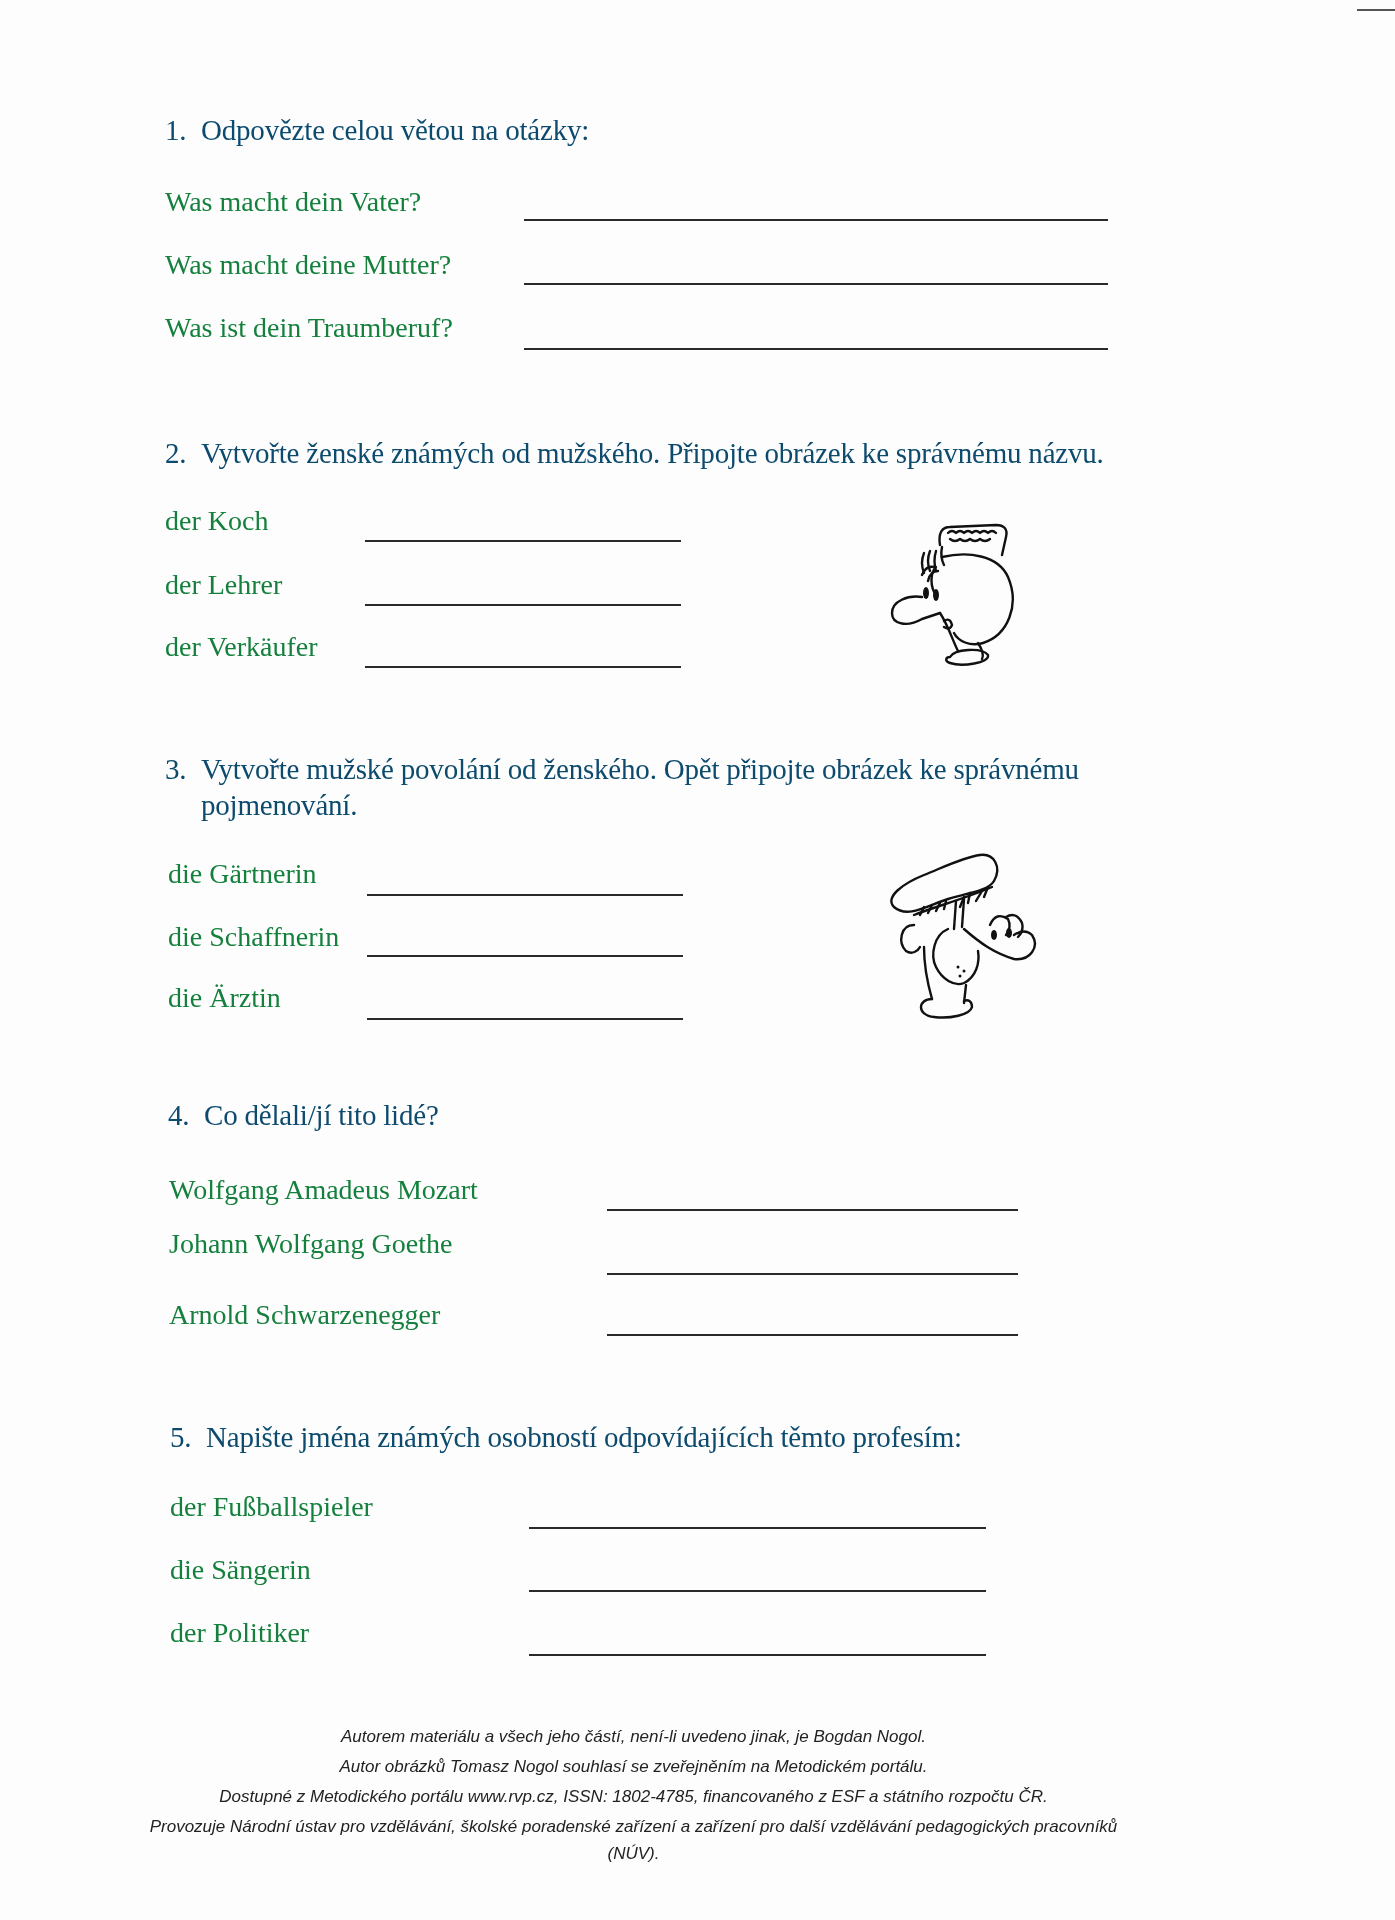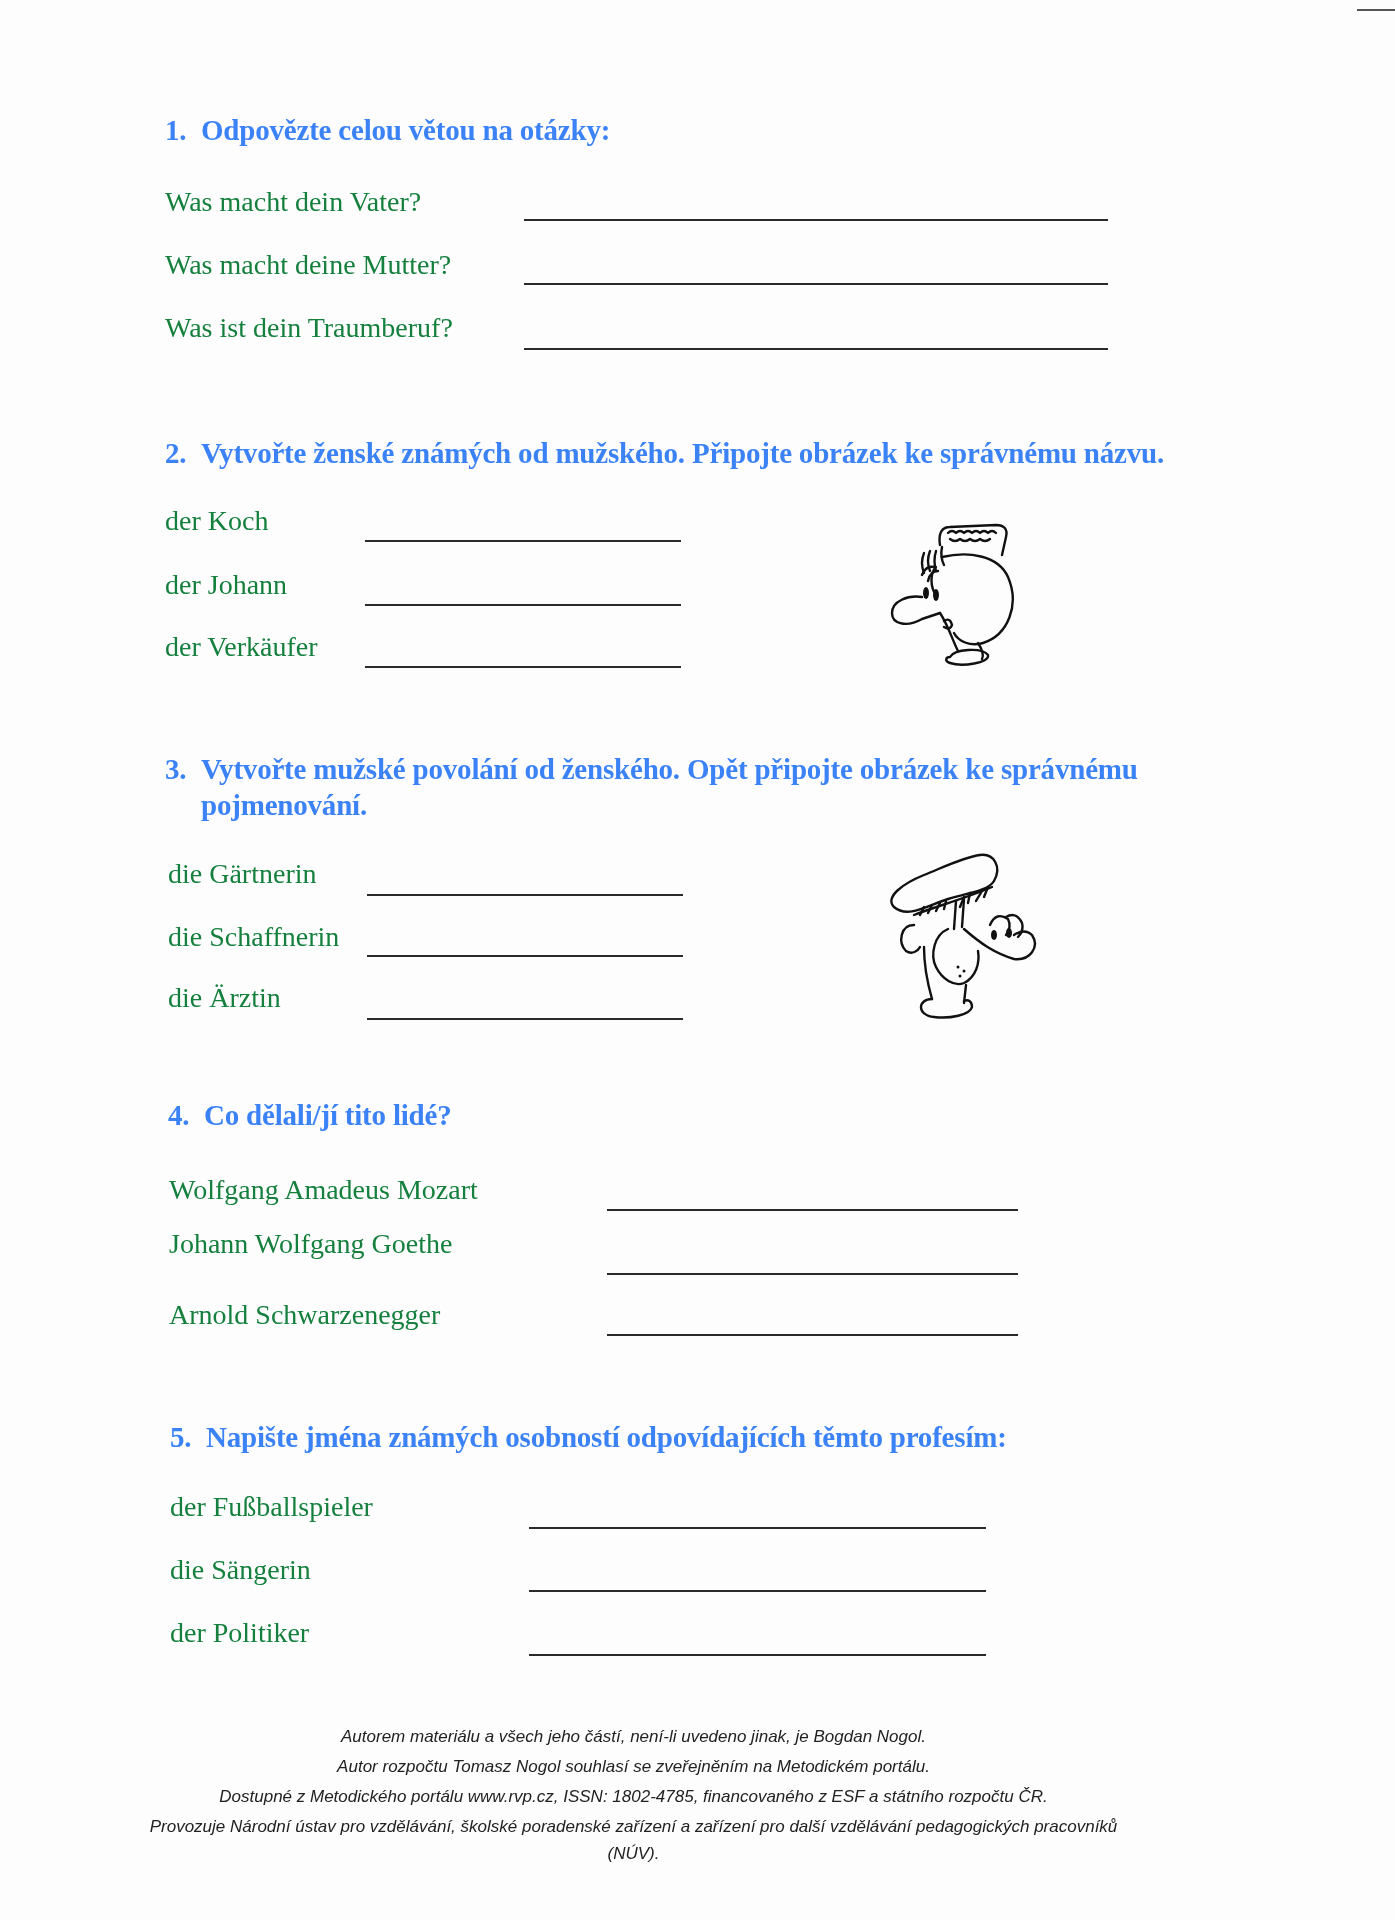--- a/index.html
+++ b/index.html
@@ -4,21 +4,21 @@
 <style>
   html, body { margin:0; padding:0; }
   body {
     width:1395px; height:1920px; position:relative; overflow:hidden;
     background:#fdfdfd;
     font-family:"Liberation Serif", "DejaVu Serif", serif;
     color:#1a1a1a;
   }
   .abs { position:absolute; white-space:nowrap; }
   .heading {
-    font-weight:bold; font-size:29px; letter-spacing:-0.2px; color:#3b82f6;
+    font-weight:normal; font-size:29px; letter-spacing:-0.2px; color:#0c4a6e;
   }
   .heading .num { display:inline-block; width:36px; }
   .label { font-size:28px; color:#15803d; }
   .line { position:absolute; height:2px; background:#2a2a2a; }
   .footer {
     position:absolute; left:0; width:1267px; text-align:center;
     font-family:"Liberation Sans", "DejaVu Sans", sans-serif;
     font-style:italic; font-size:17px; color:#222; line-height:30px;
   }
   .footer div { white-space:nowrap; }
@@ -43,21 +43,21 @@
   <div class="abs label" style="left:165px; top:312px;">Was ist dein Traumberuf?</div>
   <div class="line" style="left:524px; top:348px; width:584px;"></div>
 </div>
 
 <div>
   <div class="abs heading" style="left:165px; top:437px;">
     <span class="num">2.</span><span>Vytvořte ženské známých od mužského. Připojte obrázek ke správnému názvu.</span>
   </div>
   <div class="abs label" style="left:165px; top:505px;">der Koch</div>
   <div class="line" style="left:365px; top:540px; width:316px;"></div>
-  <div class="abs label" style="left:165px; top:569px;">der Johann</div>
+  <div class="abs label" style="left:165px; top:569px;">der Lehrer</div>
   <div class="line" style="left:365px; top:604px; width:316px;"></div>
   <div class="abs label" style="left:165px; top:631px;">der Verkäufer</div>
   <div class="line" style="left:365px; top:666px; width:316px;"></div>
 
   <svg class="cartoon" style="left:878px; top:515px;" width="155" height="152" viewBox="0 0 155 152">
 
     <path d="M62 30 C60 18, 64 12, 72 12 L118 10 C126 10, 130 14, 128 22 L124 40"></path>
     <path d="M70 18 q4 -4 8 0 q4 -4 8 0 q4 -4 8 0 q4 -4 8 0 q4 -4 8 0 q4 -4 8 0"></path>
     <path d="M72 24 q5 4 10 0 q5 4 10 0 q5 4 10 0 q5 4 10 0"></path>
 
@@ -149,17 +149,17 @@
   <div class="abs label" style="left:170px; top:1491px;">der Fußballspieler</div>
   <div class="line" style="left:529px; top:1527px; width:457px;"></div>
   <div class="abs label" style="left:170px; top:1554px;">die Sängerin</div>
   <div class="line" style="left:529px; top:1590px; width:457px;"></div>
   <div class="abs label" style="left:170px; top:1617px;">der Politiker</div>
   <div class="line" style="left:529px; top:1654px; width:457px;"></div>
 </div>
 
 <div class="footer" style="top:1722px;">
   <div>Autorem materiálu a všech jeho částí, není-li uvedeno jinak, je Bogdan Nogol.</div>
-  <div>Autor rozpočtu Tomasz Nogol souhlasí se zveřejněním na Metodickém portálu.</div>
+  <div>Autor obrázků Tomasz Nogol souhlasí se zveřejněním na Metodickém portálu.</div>
   <div>Dostupné z Metodického portálu www.rvp.cz, ISSN: 1802-4785, financovaného z ESF a státního rozpočtu ČR.</div>
   <div>Provozuje Národní ústav pro vzdělávání, školské poradenské zařízení a zařízení pro další vzdělávání pedagogických pracovníků</div>
   <div style="line-height:24px;">(NÚV).</div>
 </div>
 
 </body></html>

